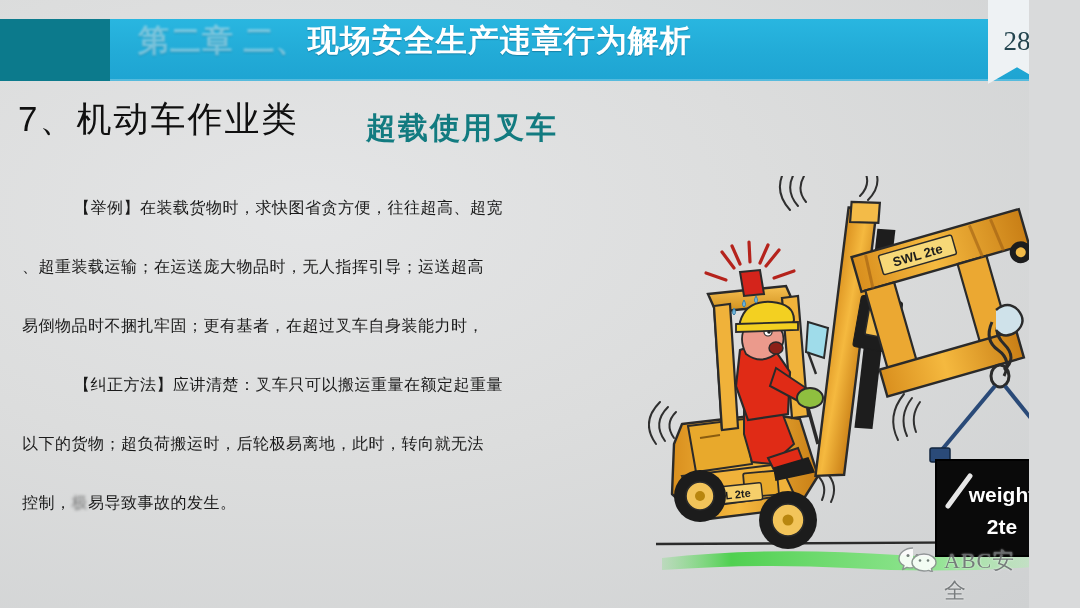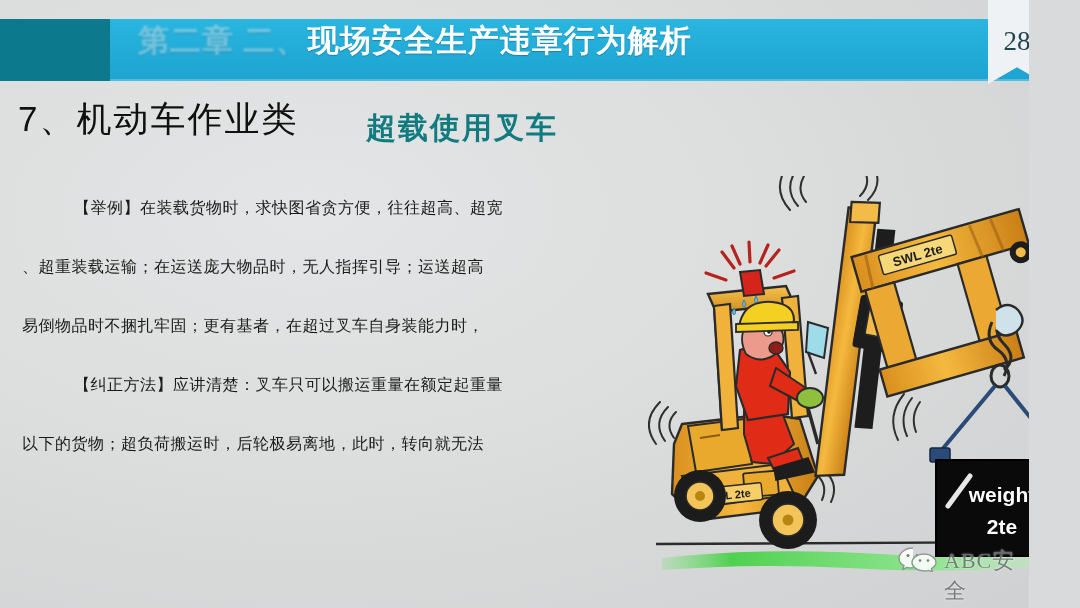--- a/index.html
+++ b/index.html
@@ -117,20 +117,21 @@
 
   <div class="section-title">7、机动车作业类</div>
   <div class="subtitle">超载使用叉车</div>
 
   <div class="body-text">
     <p class="indent">【举例】在装载货物时，求快图省贪方便，往往超高、超宽</p>
     <p>、超重装载运输；在运送庞大物品时，无人指挥引导；运送超高</p>
     <p>易倒物品时不捆扎牢固；更有基者，在超过叉车自身装能力时，</p>
     <p class="indent">【纠正方法】应讲清楚：叉车只可以搬运重量在额定起重量</p>
     <p>以下的货物；超负荷搬运时，后轮极易离地，此时，转向就无法</p>
+    <p><span>控制，</span><span class="smudge">极</span><span>易导致事故的发生。</span></p>
   </div>
 
   <div class="illus">
     <svg width="412" height="404" viewBox="0 0 412 404" xmlns="http://www.w3.org/2000/svg">
       <defs>
         <linearGradient id="fkY" x1="0" y1="0" x2="1" y2="0">
           <stop offset="0%" stop-color="#d98f1e"></stop>
           <stop offset="45%" stop-color="#f5b93f"></stop>
           <stop offset="100%" stop-color="#c97f16"></stop>
         </linearGradient>

